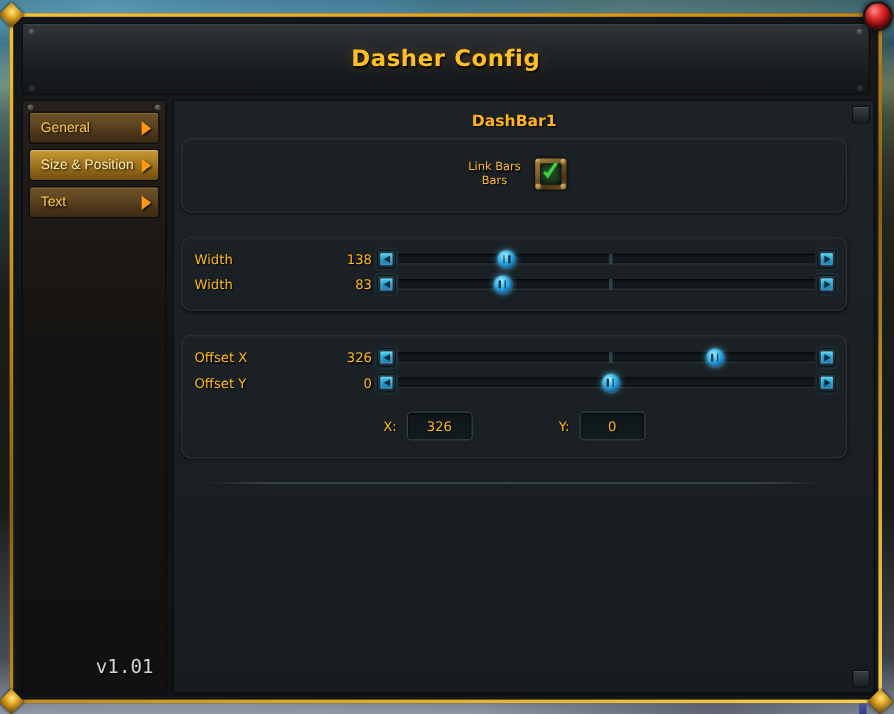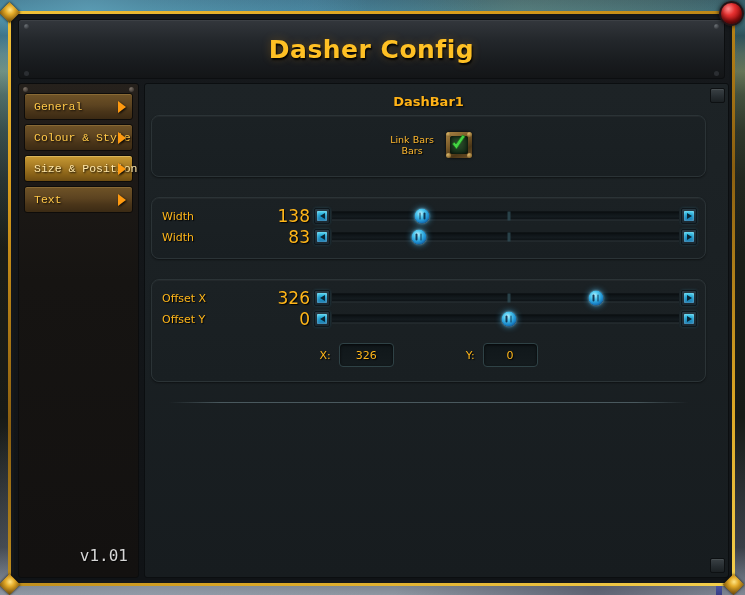--- a/index.html
+++ b/index.html
@@ -111,21 +111,21 @@
     content: "";
     position: absolute;
     width: 5px; height: 5px;
     border-radius: 50%;
     background: radial-gradient(circle at 35% 30%, #6a6f74, #23262a);
   }
   #title-bar::before { left: 5px; top: 4px; box-shadow: 0 47px 0 #2b2e32; }
   #title-bar::after  { right: 5px; top: 4px; box-shadow: 0 47px 0 #2b2e32; }
 
   #page-title {
-    font-size: 25px;
+    font-size: 19px;
     font-weight: bold;
     color: #ffc024;
     letter-spacing: .5px;
     text-shadow: 1px 2px 2px rgba(0,0,0,.95), 0 0 10px rgba(255,160,0,.25);
     font-family: "DejaVu Sans", sans-serif;
   }
 
   
   #body-region {
     position: absolute;
@@ -165,21 +165,21 @@
     box-shadow: inset 0 1px 0 rgba(255,210,120,.18);
   }
   .tab-item.selected {
     background: linear-gradient(180deg, #c79a34 0%, #a87c24 40%, #8a6318 72%, #6e4d12 100%);
     box-shadow: inset 0 1px 0 rgba(255,235,170,.35);
   }
   .tab-label {
     font-size: 11.5px;
     color: #ffc848;
     text-shadow: 1px 1px 2px rgba(0,0,0,.95);
-    font-family: Liberation Mono, monospace;
+    font-family: Liberation Sans, sans-serif;
     white-space: nowrap;
   }
   .tab-item.selected .tab-label { color: #ffe7a8; }
   .tab-chevron {
     position: absolute;
     right: 6px; top: 50%;
     transform: translateY(-50%);
     width: 0; height: 0;
     border-left: 8px solid #ff9a10;
     border-top: 6px solid transparent;
@@ -303,21 +303,21 @@
     font-size: 11px;
     color: #ffb619;
     text-shadow: 1px 1px 1px rgba(0,0,0,.95);
     font-family: "DejaVu Sans", sans-serif;
     flex: 0 0 auto;
     padding-left: 2px;
   }
   .slider-value {
     width: 45px;
     text-align: right;
-    font-size: 17px;
+    font-size: 11px;
     color: #ffb619;
     text-shadow: 1px 1px 1px rgba(0,0,0,.95);
     font-family: "DejaVu Sans", sans-serif;
     flex: 0 0 auto;
     margin-right: 4px;
   }
 
   .step-btn {
     position: relative;
     width: 16px; height: 16px;
@@ -454,24 +454,20 @@
 
   <div id="body-region">
 
     <div id="sidebar">
 
       <div class="tab-item">
         <span class="tab-label">General</span>
         <span class="tab-chevron"></span>
       </div>
 
-      <div class="tab-item">
-        <span class="tab-label">Colour &amp; Style</span>
-        <span class="tab-chevron"></span>
-      </div>
 
       <div class="tab-item selected">
         <span class="tab-label">Size &amp; Position</span>
         <span class="tab-chevron"></span>
       </div>
 
       <div class="tab-item">
         <span class="tab-label">Text</span>
         <span class="tab-chevron"></span>
       </div>

